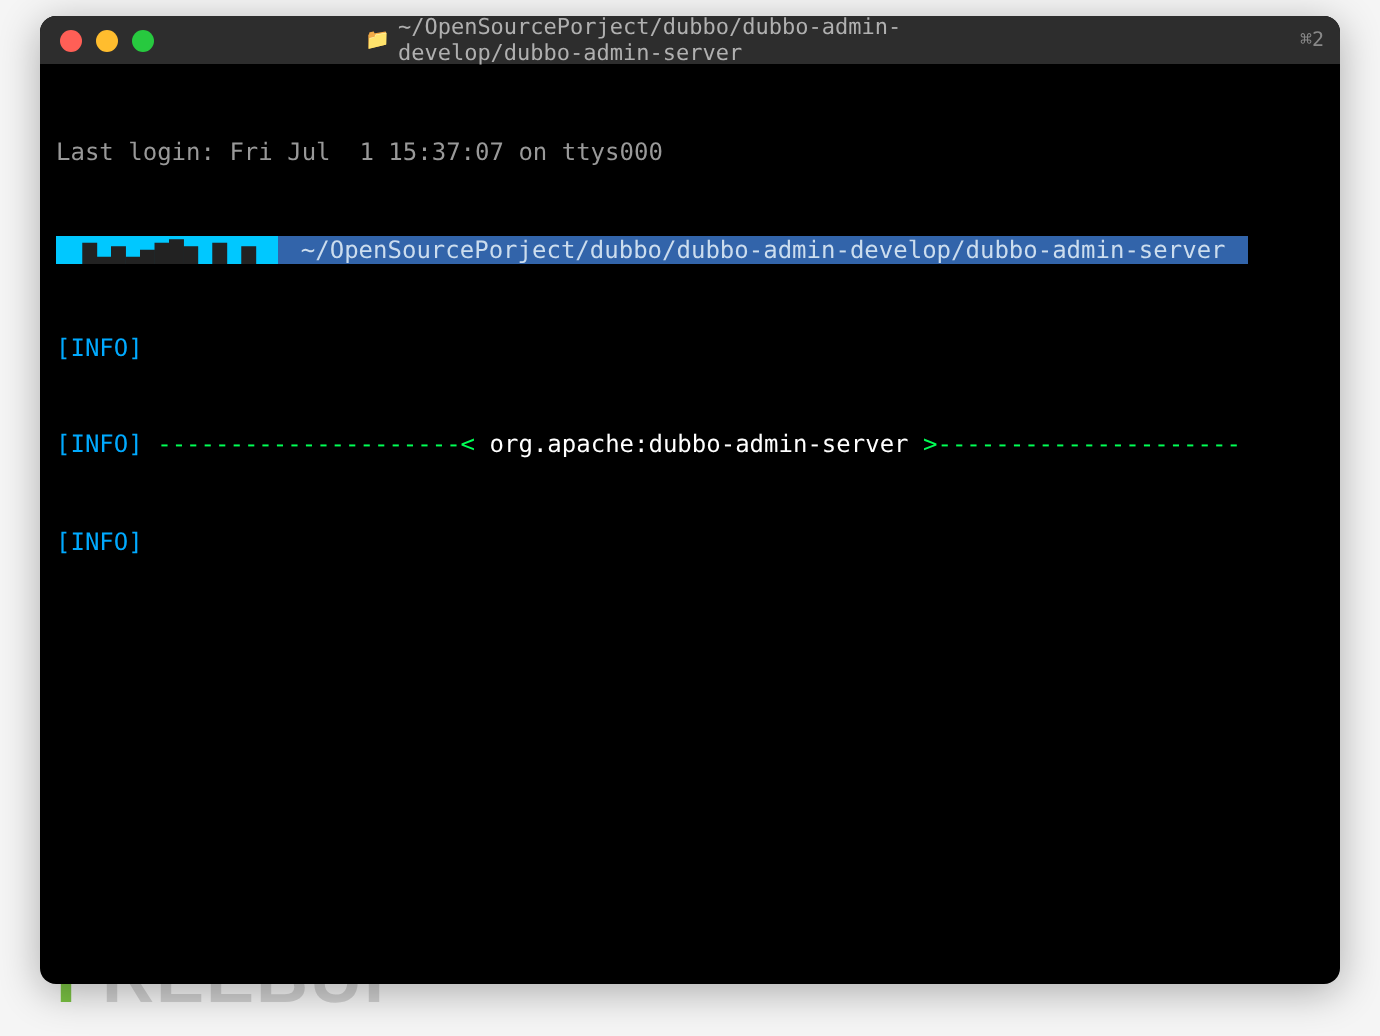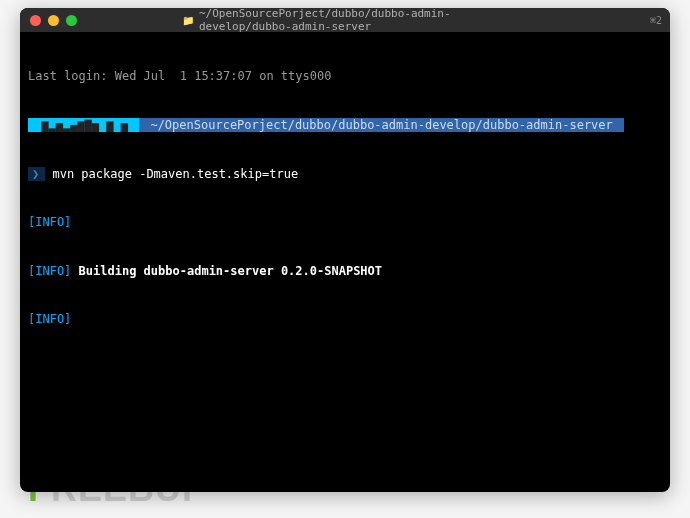--- a/index.html
+++ b/index.html
@@ -124,25 +124,24 @@
       <div class="light green"></div>
     </div>
     <div class="title-text">
       <span class="folder-icon">📁</span>
       <span>~/OpenSourcePorject/dubbo/dubbo-admin-develop/dubbo-admin-server</span>
     </div>
     <div class="session-badge">⌘2</div>
   </div>
 
   <div class="terminal-content">
-    <span class="line login-line">Last login: Wed Jul  1 15:37:07 on ttys000</span>
+    <span class="line login-line">Last login: Fri Jul  1 15:37:07 on ttys000</span>
     <span class="line"><span class="prompt-user"> <span>▆▂▅▂▄▆▇▅ ▆ ▅</span> </span><span class="prompt-path"> <span>~/OpenSourcePorject/dubbo/dubbo-admin-develop/dubbo-admin-server</span> </span></span>
-    <span class="line"><span class="prompt-end"><span>❯</span></span> <span class="cmd">mvn package -Dmaven.test.skip=true</span></span>
     <span class="line"><span class="info-tag">[INFO]</span></span>
-    <span class="line"><span class="info-tag">[INFO]</span> <span class="building">Building dubbo-admin-server 0.2.0-SNAPSHOT</span></span>
+    <span class="line"><span class="info-tag">[INFO]</span> <span class="dash-line">---------------------&lt; </span><span class="proj-name">org.apache:dubbo-admin-server</span><span class="dash-line"> &gt;---------------------</span></span>
     <span class="line"><span class="info-tag">[INFO]</span></span>
     
     
     
     
     
     
     
     
     

